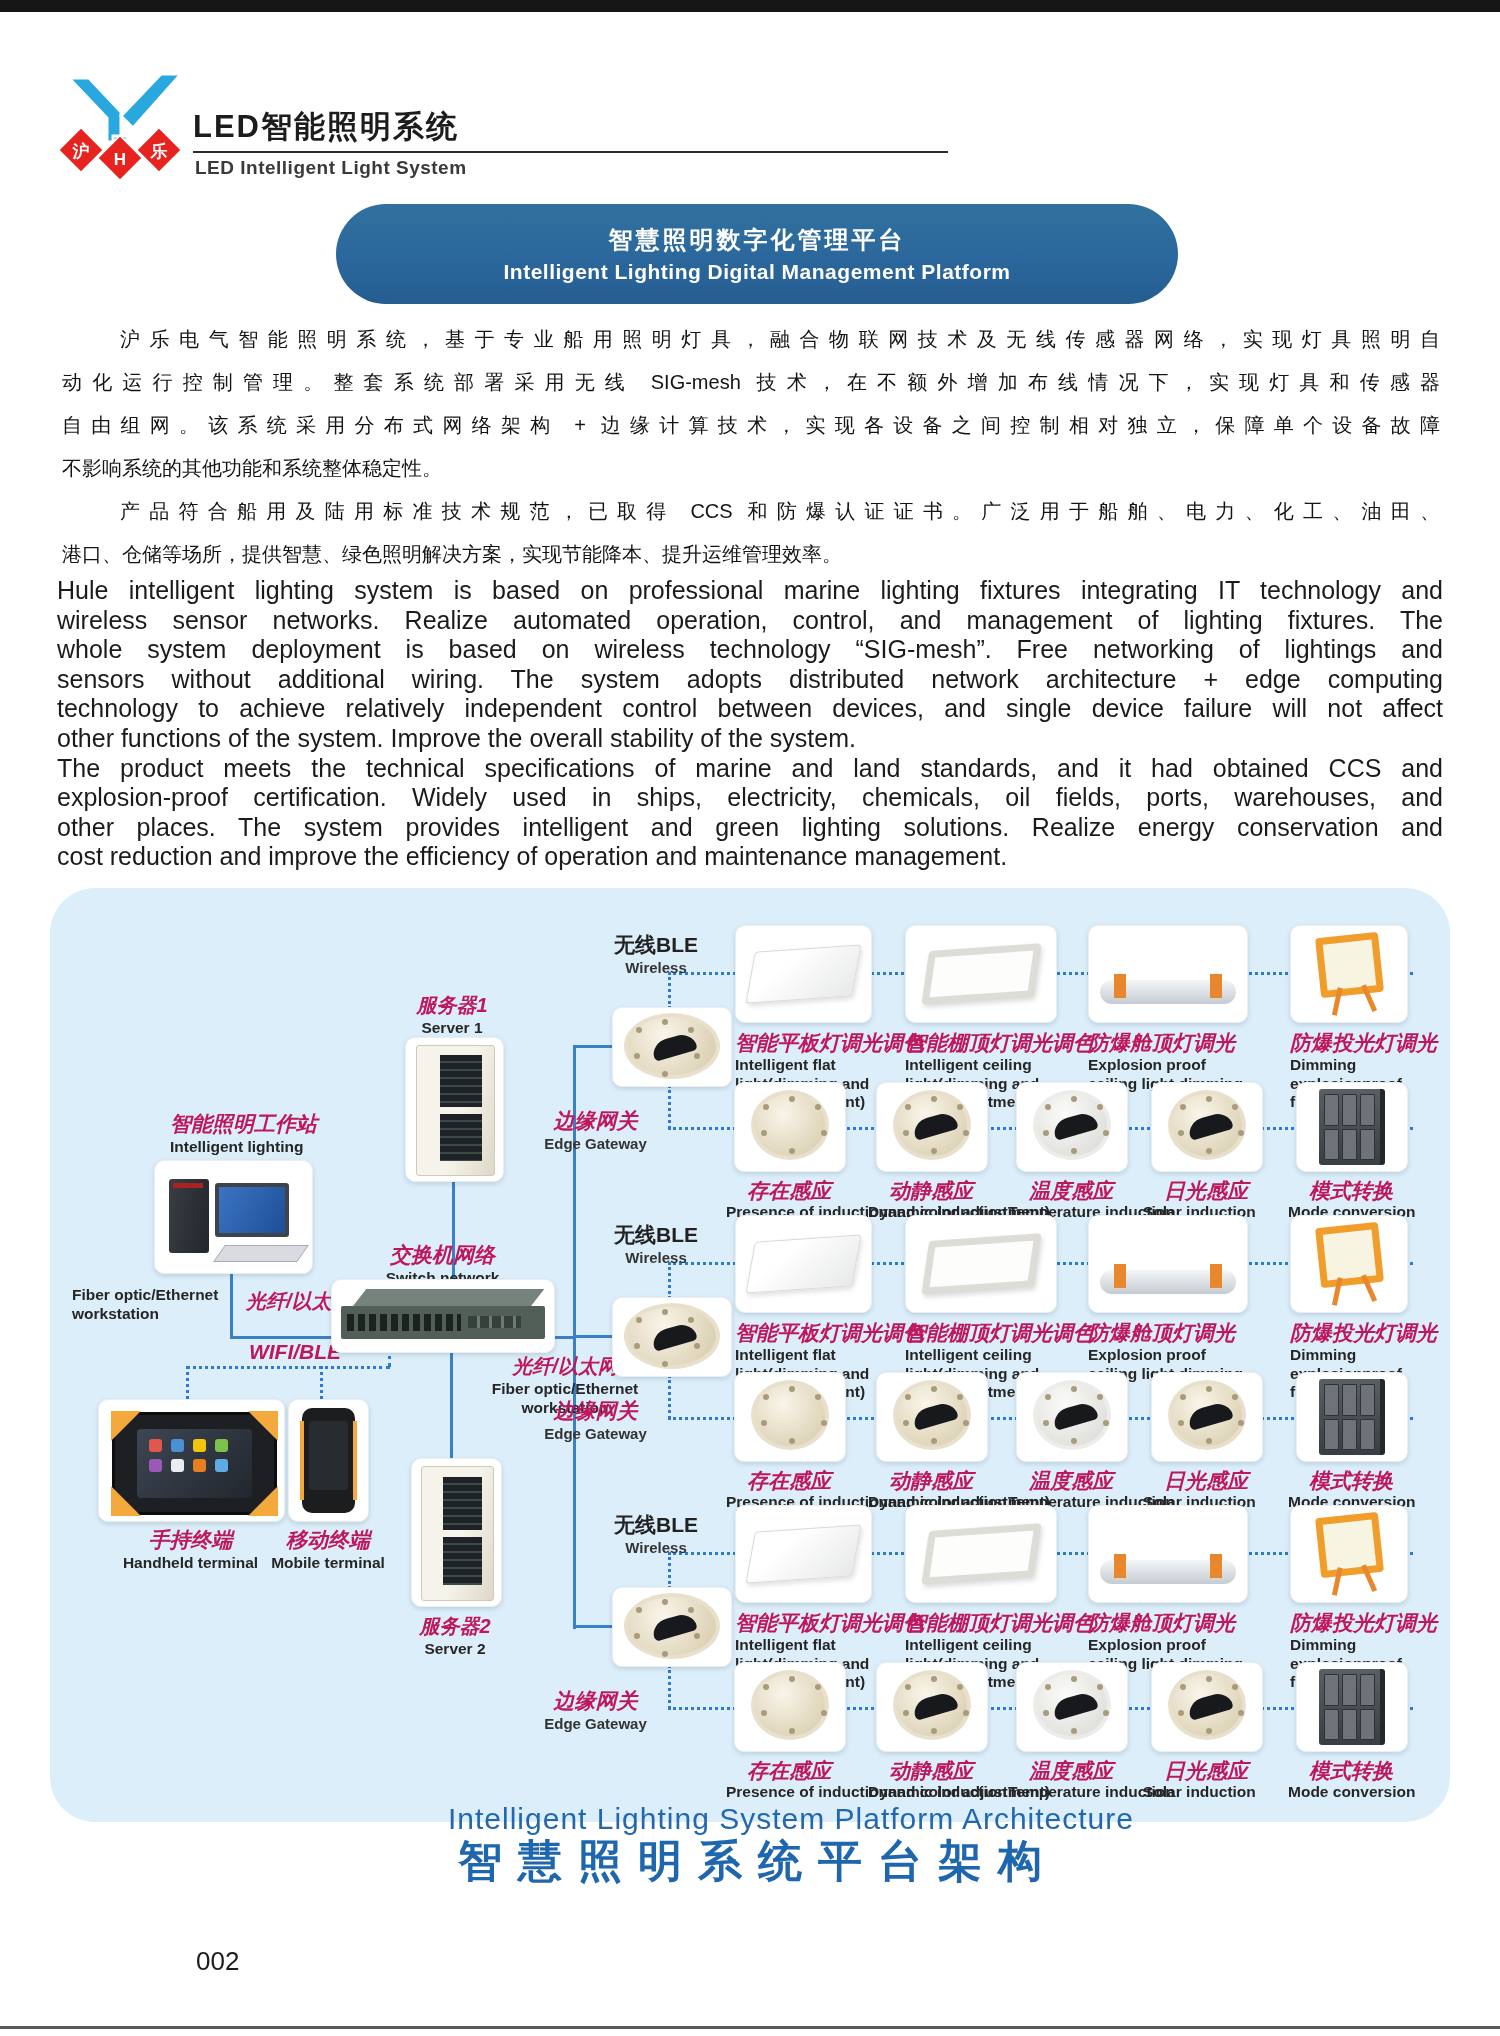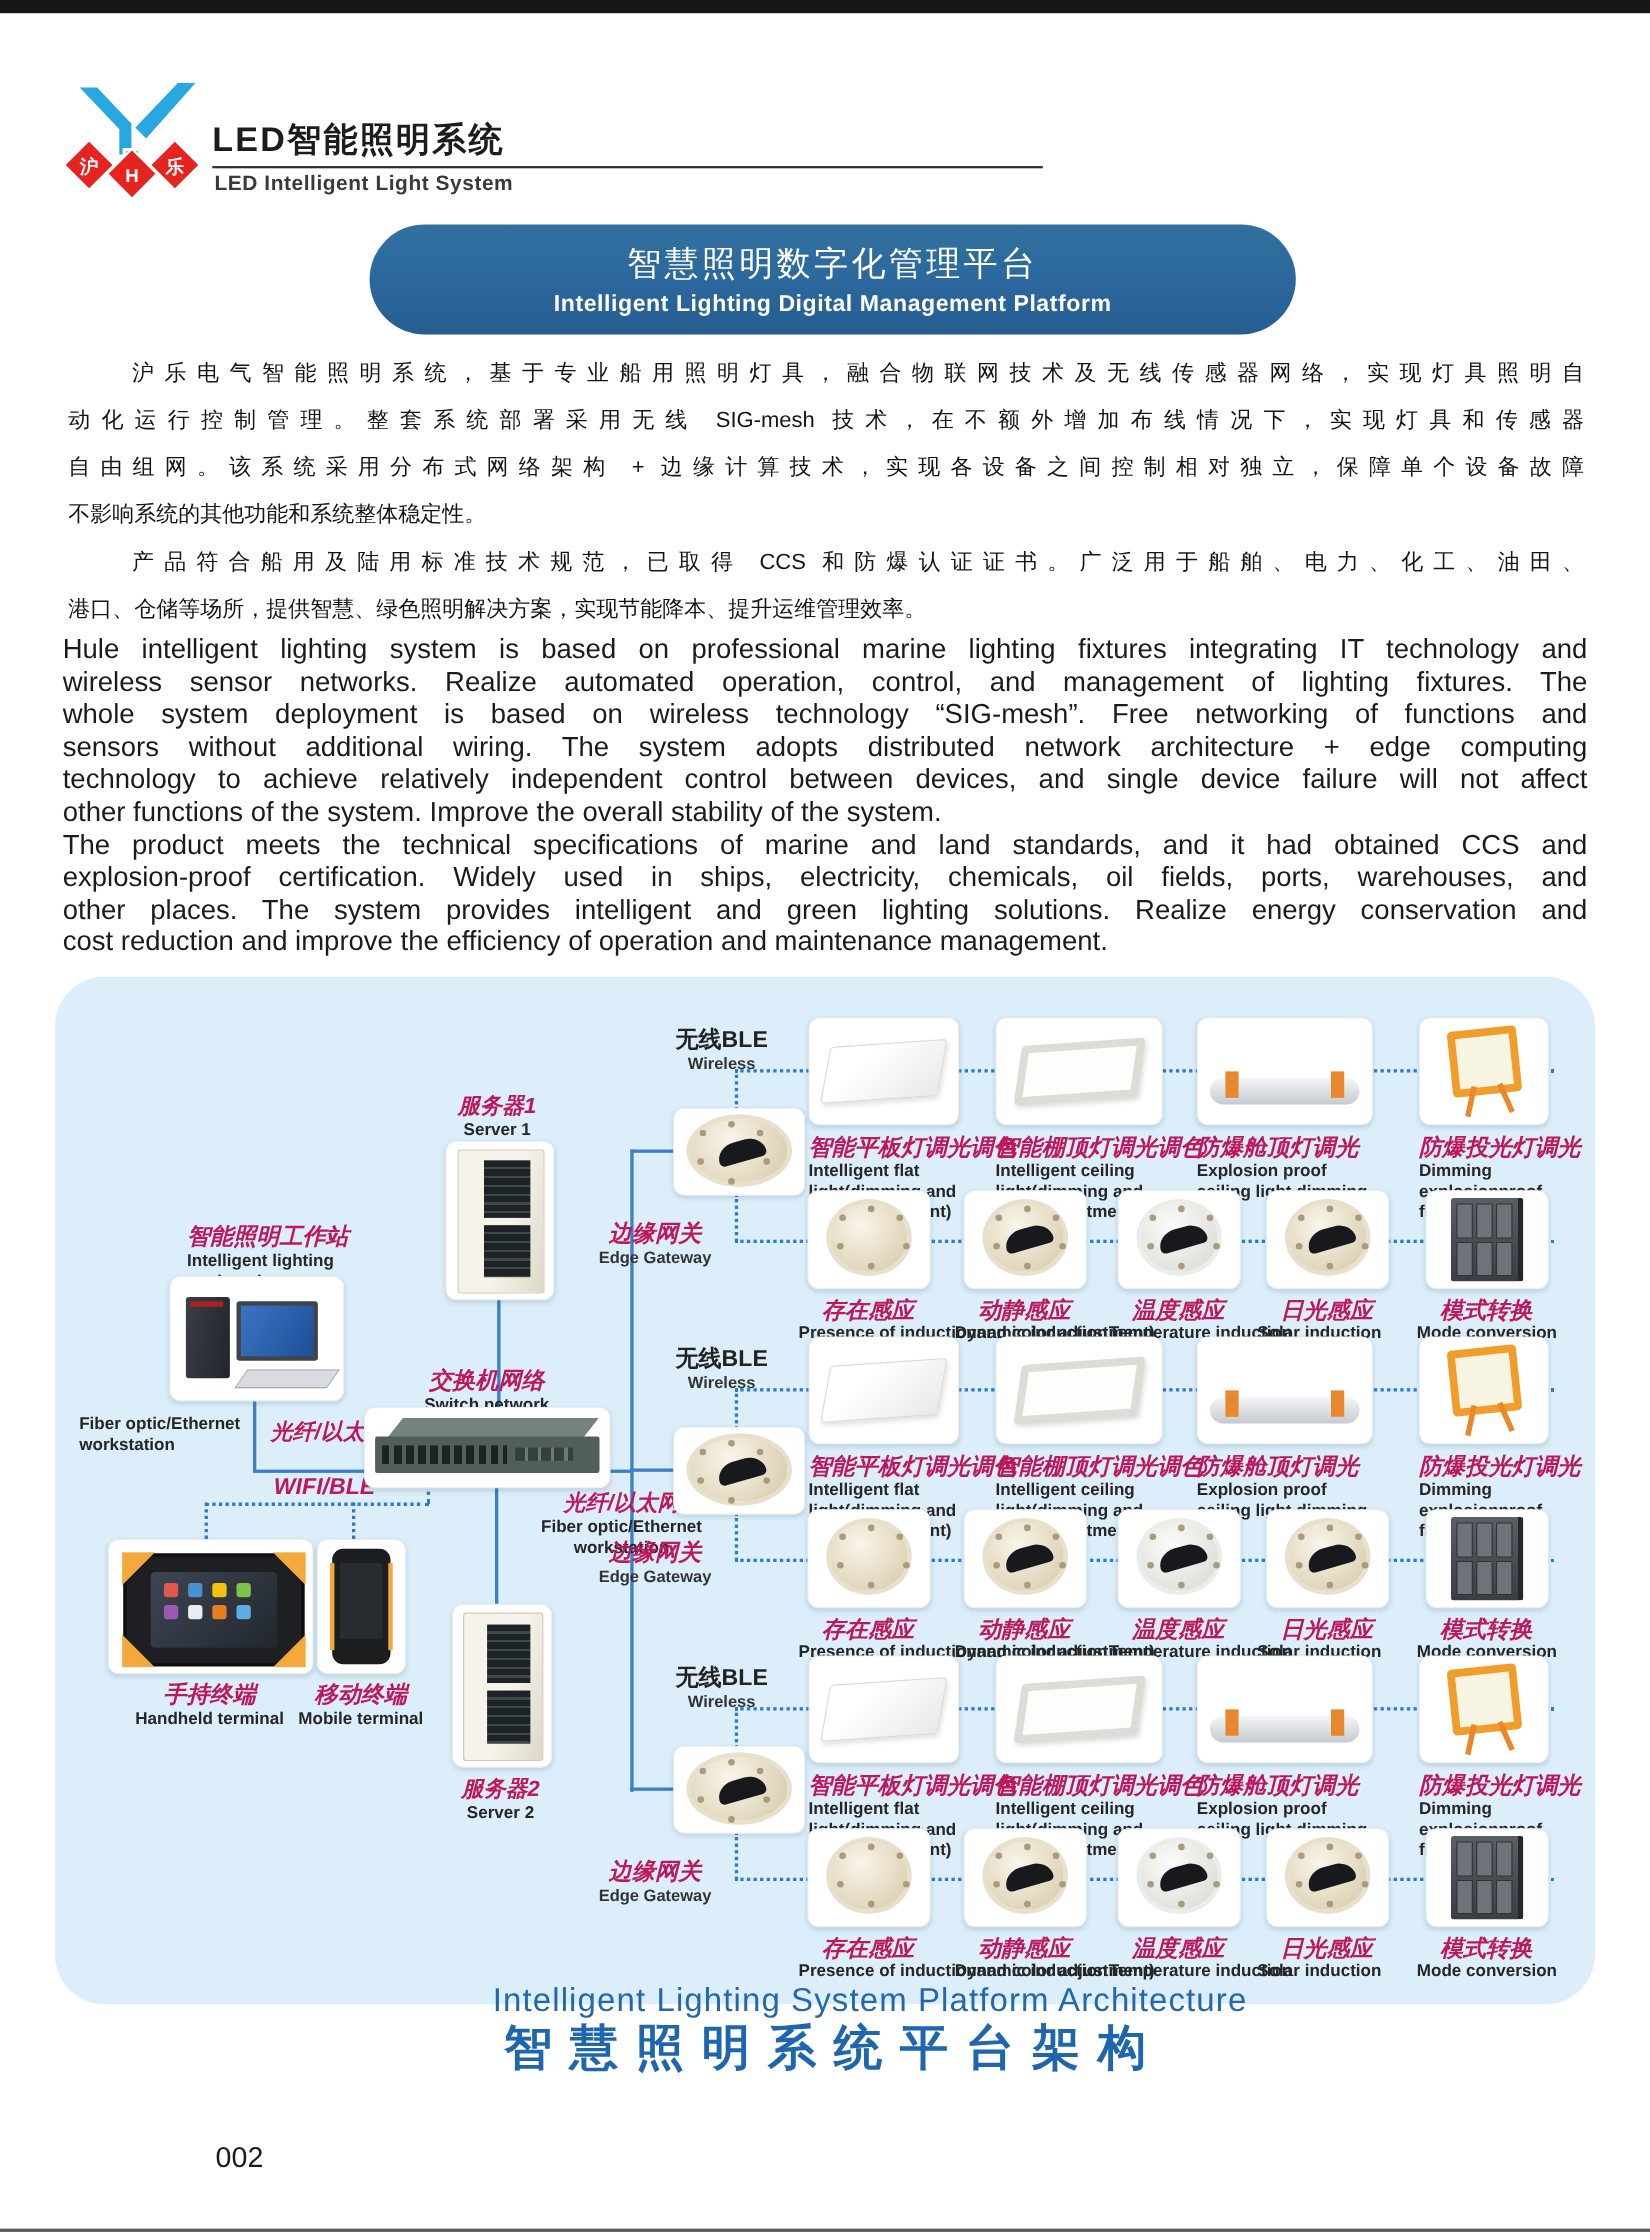--- a/index.html
+++ b/index.html
@@ -14,21 +14,21 @@
   
   .logo{left:55px;top:72px;width:140px;height:108px;}
   .hdr-cn{left:193px;top:106px;font-size:31px;font-weight:700;letter-spacing:2px;color:#1c1c1c;}
   .hdr-line{left:193px;top:151px;width:755px;height:2px;background:#2b2b2b;}
   .hdr-en{left:195px;top:157px;font-size:19px;font-weight:700;color:#3a3a3a;letter-spacing:.5px;}
 
   
   .banner{left:336px;top:204px;width:842px;height:100px;border-radius:50px;
           background:linear-gradient(#31719e 0%,#2b679c 55%,#255d90 100%);
           display:flex;flex-direction:column;align-items:center;justify-content:center;color:#fff;}
-  .banner .cn{font-size:31px;font-weight:400;letter-spacing:3px;}
+  .banner .cn{font-size:24px;font-weight:700;letter-spacing:3px;}
   .banner .en{font-size:21px;font-weight:700;letter-spacing:.5px;margin-top:4px;}
 
   
   .cnpara{left:62px;top:318px;width:1378px;font-size:20px;line-height:43px;color:#141414;}
   .enpara{left:57px;top:576px;width:1386px;font-size:25px;line-height:29.6px;color:#1b1b1b;}
   .jline{text-align:justify;text-align-last:justify;}
   .jlast{text-align:left;}
   .indent{text-indent:58px;}
 
   
@@ -188,21 +188,21 @@
   <div class="jline">动化运行控制管理。整套系统部署采用无线 SIG-mesh 技术，在不额外增加布线情况下，实现灯具和传感器</div>
   <div class="jline">自由组网。该系统采用分布式网络架构 + 边缘计算技术，实现各设备之间控制相对独立，保障单个设备故障</div>
   <div class="jlast">不影响系统的其他功能和系统整体稳定性。</div>
   <div class="jline indent">产品符合船用及陆用标准技术规范，已取得 CCS 和防爆认证证书。广泛用于船舶、电力、化工、油田、</div>
   <div class="jlast">港口、仓储等场所，提供智慧、绿色照明解决方案，实现节能降本、提升运维管理效率。</div>
 </div>
 
 <div class="abs enpara">
   <div class="jline">Hule intelligent lighting system is based on professional marine lighting fixtures integrating IT technology and</div>
   <div class="jline">wireless sensor networks. Realize automated operation, control, and management of lighting fixtures. The</div>
-  <div class="jline">whole system deployment is based on wireless technology “SIG-mesh”.  Free networking of functions and</div>
+  <div class="jline">whole system deployment is based on wireless technology “SIG-mesh”.  Free networking of lightings and</div>
   <div class="jline">sensors without additional wiring.  The system adopts distributed network architecture + edge computing</div>
   <div class="jline">technology to achieve relatively independent control between devices, and single device failure will not affect</div>
   <div class="jlast">other functions of the system. Improve the overall stability of the system.</div>
   <div class="jline">The product meets the technical specifications of marine and land standards, and it had obtained CCS and</div>
   <div class="jline">explosion-proof certification. Widely used in ships, electricity, chemicals, oil fields, ports, warehouses, and</div>
   <div class="jline">other places. The system provides intelligent and green lighting solutions. Realize energy conservation and</div>
   <div class="jlast">cost reduction and improve the efficiency of operation and maintenance management.</div>
 </div>
 
 <div class="abs canvas">

